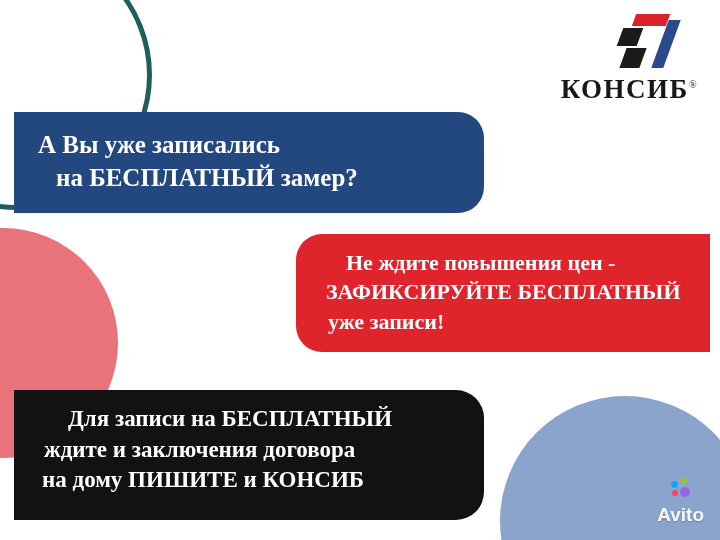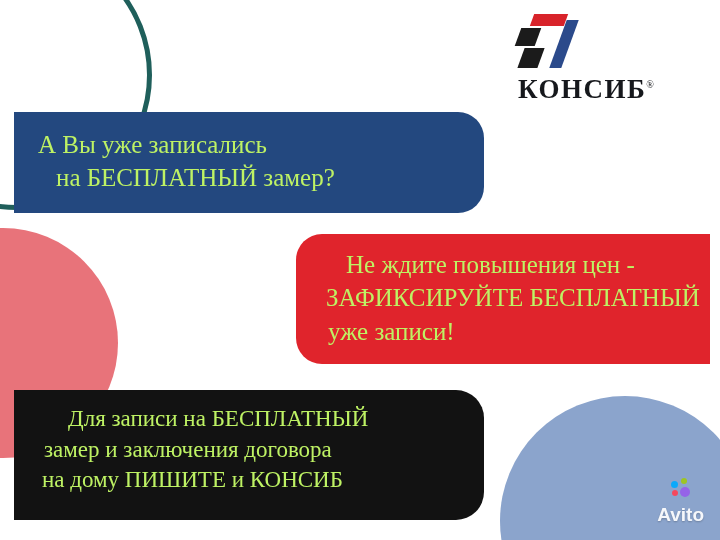--- a/index.html
+++ b/index.html
@@ -46,20 +46,21 @@
     height: 250px;
     background: #8ba4cc;
   }
 
   
   .logo {
     position: absolute;
     right: 22px;
     top: 14px;
     width: 180px;
+    text-align: right;
   }
   .logo-mark {
     position: relative;
     display: inline-block;
     width: 64px;
     height: 54px;
     margin-right: 14px;
   }
   .logo-mark .lm {
     position: absolute;
@@ -108,22 +109,22 @@
   .logo-text sup {
     font-size: 10px;
     vertical-align: super;
     font-weight: normal;
   }
 
   
   .banner {
     position: absolute;
     box-sizing: border-box;
-    font-weight: normal;
-    color: #bef264;
+    font-weight: bold;
+    color: #ffffff;
     line-height: 1.33;
   }
   .banner div { white-space: nowrap; }
 
   .banner-blue {
     left: 14px;
     top: 112px;
     width: 470px;
     padding: 16px 24px 18px 24px;
     background: #23487f;
@@ -132,21 +133,21 @@
   }
   .banner-blue .l2 { padding-left: 18px; }
 
   .banner-red {
     left: 296px;
     top: 234px;
     width: 414px;
     padding: 14px 8px 16px 20px;
     background: #e0242c;
     border-radius: 26px 0 0 26px;
-    font-size: 25px;
+    font-size: 22px;
     text-align: left;
   }
   .banner-red .l1 { padding-left: 30px; }
   .banner-red .l2 { padding-left: 10px; }
   .banner-red .l3 { padding-left: 12px; }
 
   .banner-black {
     left: 14px;
     top: 390px;
     width: 470px;
@@ -219,21 +220,21 @@
   </div>
 
   <div class="banner banner-red">
     <div class="l1">Не ждите повышения цен -</div>
     <div class="l2">ЗАФИКСИРУЙТЕ БЕСПЛАТНЫЙ</div>
     <div class="l3">уже записи!</div>
   </div>
 
   <div class="banner banner-black">
     <div class="l1">Для записи на БЕСПЛАТНЫЙ</div>
-    <div class="l2">замер и заключения договора</div>
+    <div class="l2">ждите и заключения договора</div>
     <div class="l3">на дому ПИШИТЕ и КОНСИБ</div>
   </div>
 
   <div class="watermark">
     <span class="wm-dots">
       <i class="d1"></i>
         <i class="d2"></i>
         <i class="d3"></i>
         <i class="d4"></i>
     </span>

